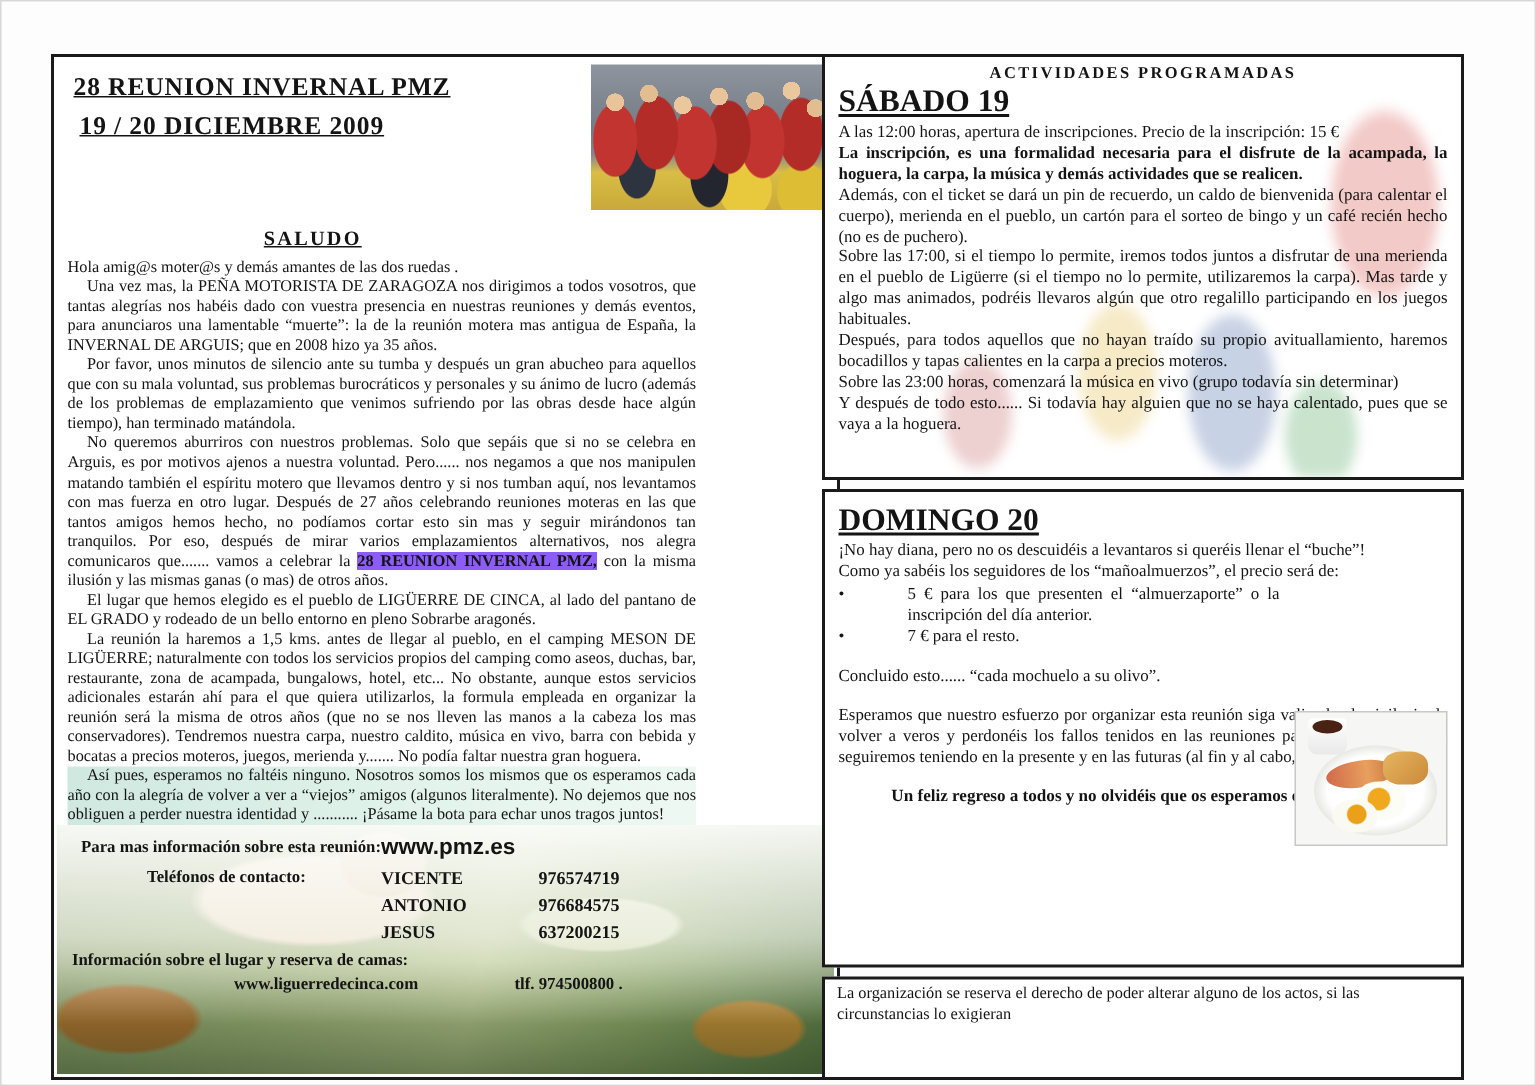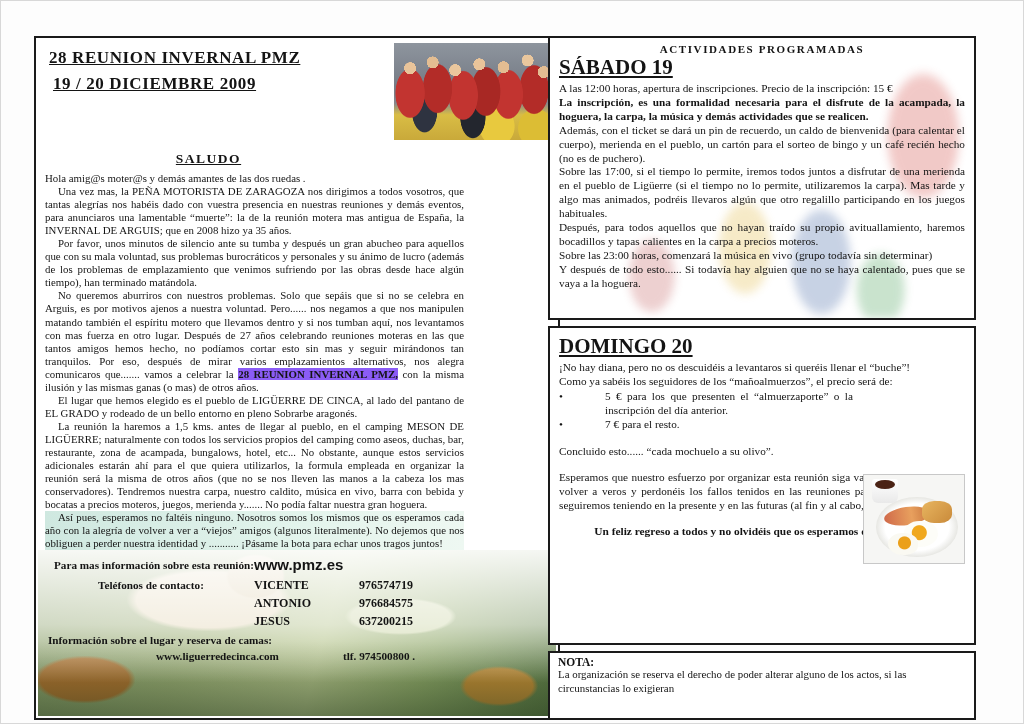--- a/index.html
+++ b/index.html
@@ -212,17 +212,16 @@
       <div class="bp-ham"></div>
       <div class="bp-bread"></div>
       <div class="bp-egg1"></div>
       <div class="bp-egg2"></div>
       <div class="bp-cup"></div>
       <div class="bp-coffee"></div>
     </div>
   </div>
 
   <div id="note-box" class="pagebox">
-    <div class="note-label">NOTA:</div>
     <div class="note-text">La organización se reserva el derecho de poder alterar alguno de los actos, si las circunstancias lo exigieran</div>
   </div>
 
 </div>
 
 </body></html>

